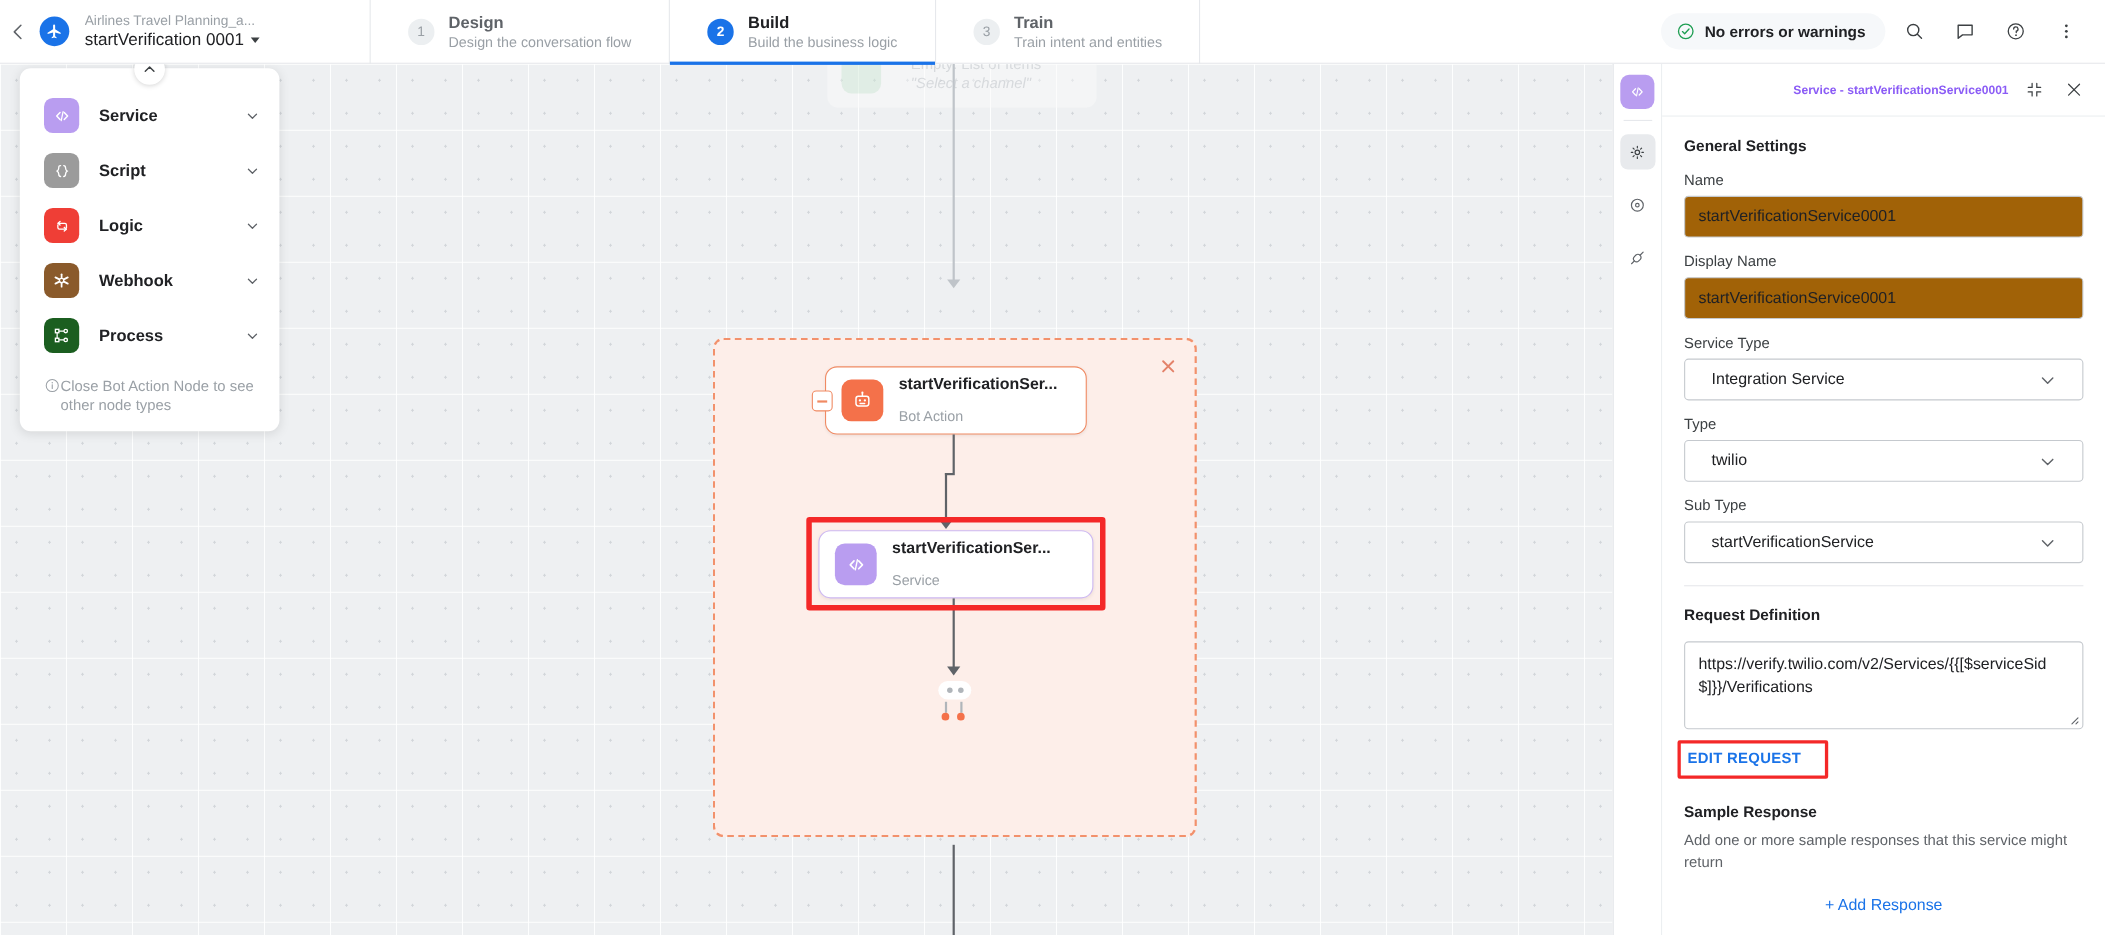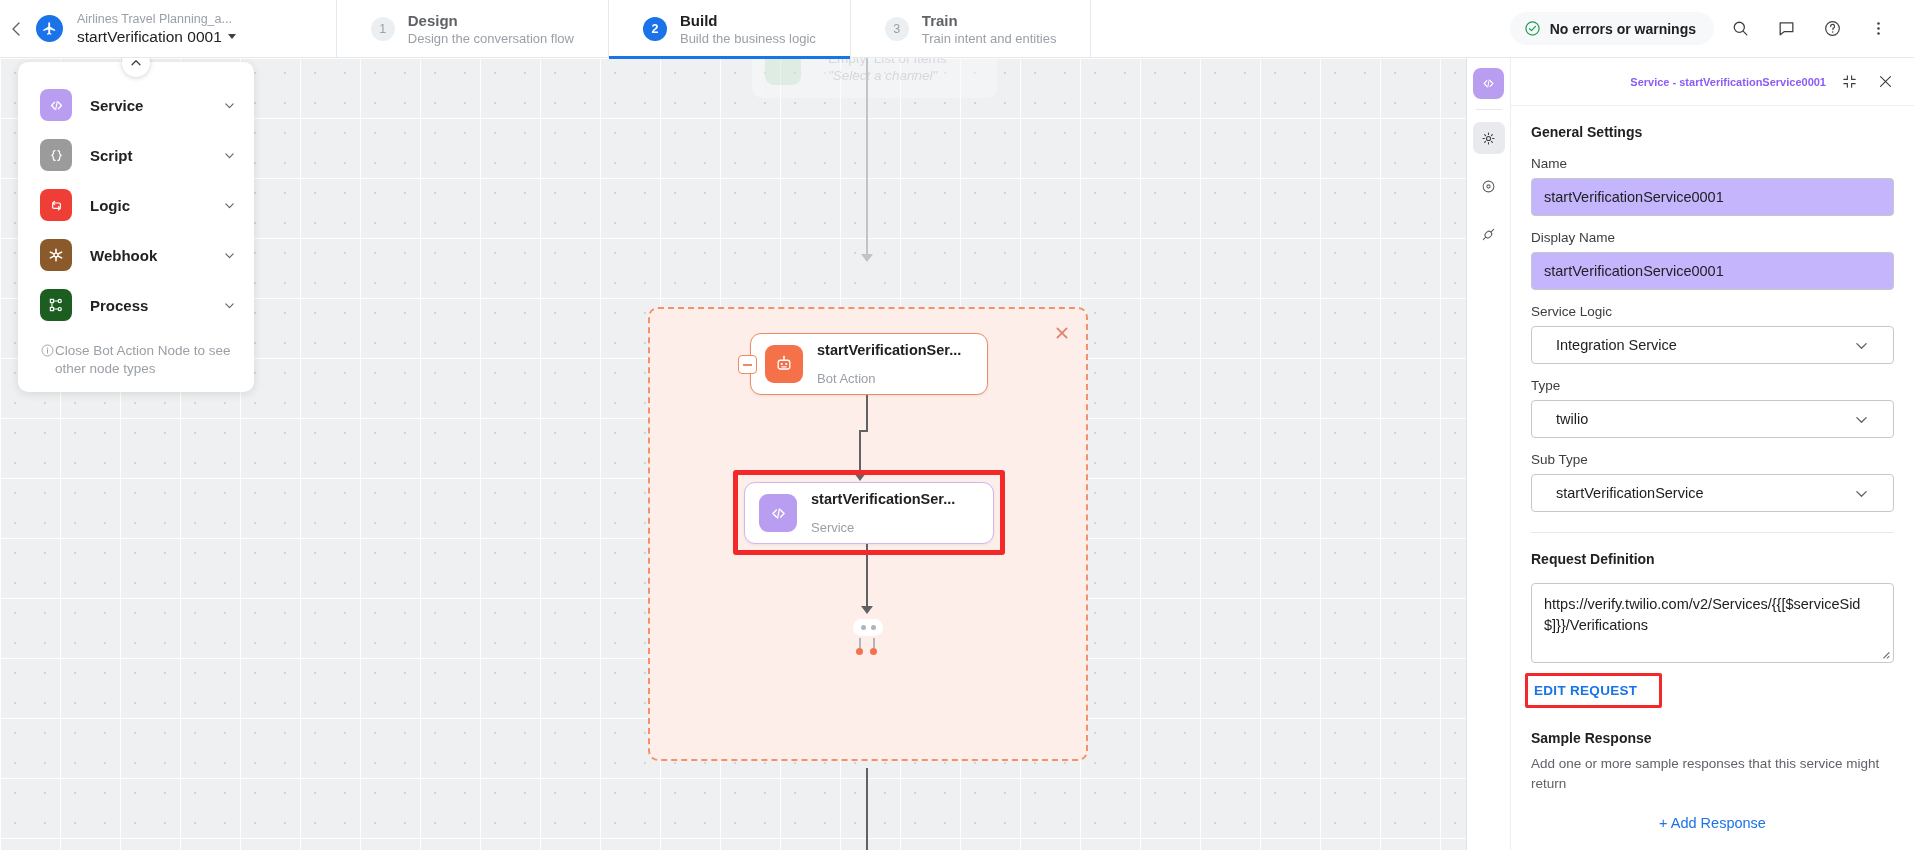--- a/index.html
+++ b/index.html
@@ -261,21 +261,21 @@
     justify-content: center; cursor: pointer; }
 
   .panel-scroll { flex: 1; overflow: hidden; padding: 18px 20px 0 20px; }
   .sec-title { font-size: 14px; font-weight: bold; color: #202124;
     margin-bottom: 16px; }
   .field { margin-bottom: 14px; }
   .field-label { font-size: 13.5px; color: #3c4043; margin-bottom: 7px; }
   .field-input {
     width: 100%; height: 38px; border: 1px solid #c5c9ce; border-radius: 4px;
     padding: 0 12px; font-size: 14.5px; color: #202124;
-    font-family: "Liberation Sans", sans-serif; background: #c4b5fd;
+    font-family: "Liberation Sans", sans-serif; background: #a16207;
     display: flex; align-items: center;
   }
   .field-select {
     width: 100%; height: 38px; border: 1px solid #c5c9ce; border-radius: 4px;
     padding: 0 24px; font-size: 14.5px; color: #202124;
     display: flex; align-items: center; cursor: pointer;
   }
   .field-select span { flex: 1; }
   .divider { height: 1px; background: #e6e8ec; margin: 20px 0 18px; }
   .textarea-box {
@@ -606,21 +606,21 @@
           <div class="field-label">Name</div>
           <div class="field-input">startVerificationService0001</div>
         </div>
 
         <div class="field">
           <div class="field-label">Display Name</div>
           <div class="field-input">startVerificationService0001</div>
         </div>
 
         <div class="field">
-          <div class="field-label">Service Logic</div>
+          <div class="field-label">Service Type</div>
           <div class="field-select">
             <span>Integration Service</span>
             <svg width="15" height="15" viewBox="0 0 16 16">
               <path d="M3 6 L8 11 L13 6" fill="none" stroke="#5f6368" stroke-width="1.4" stroke-linecap="round" stroke-linejoin="round"></path>
             </svg>
           </div>
         </div>
 
         <div class="field">
           <div class="field-label">Type</div>

